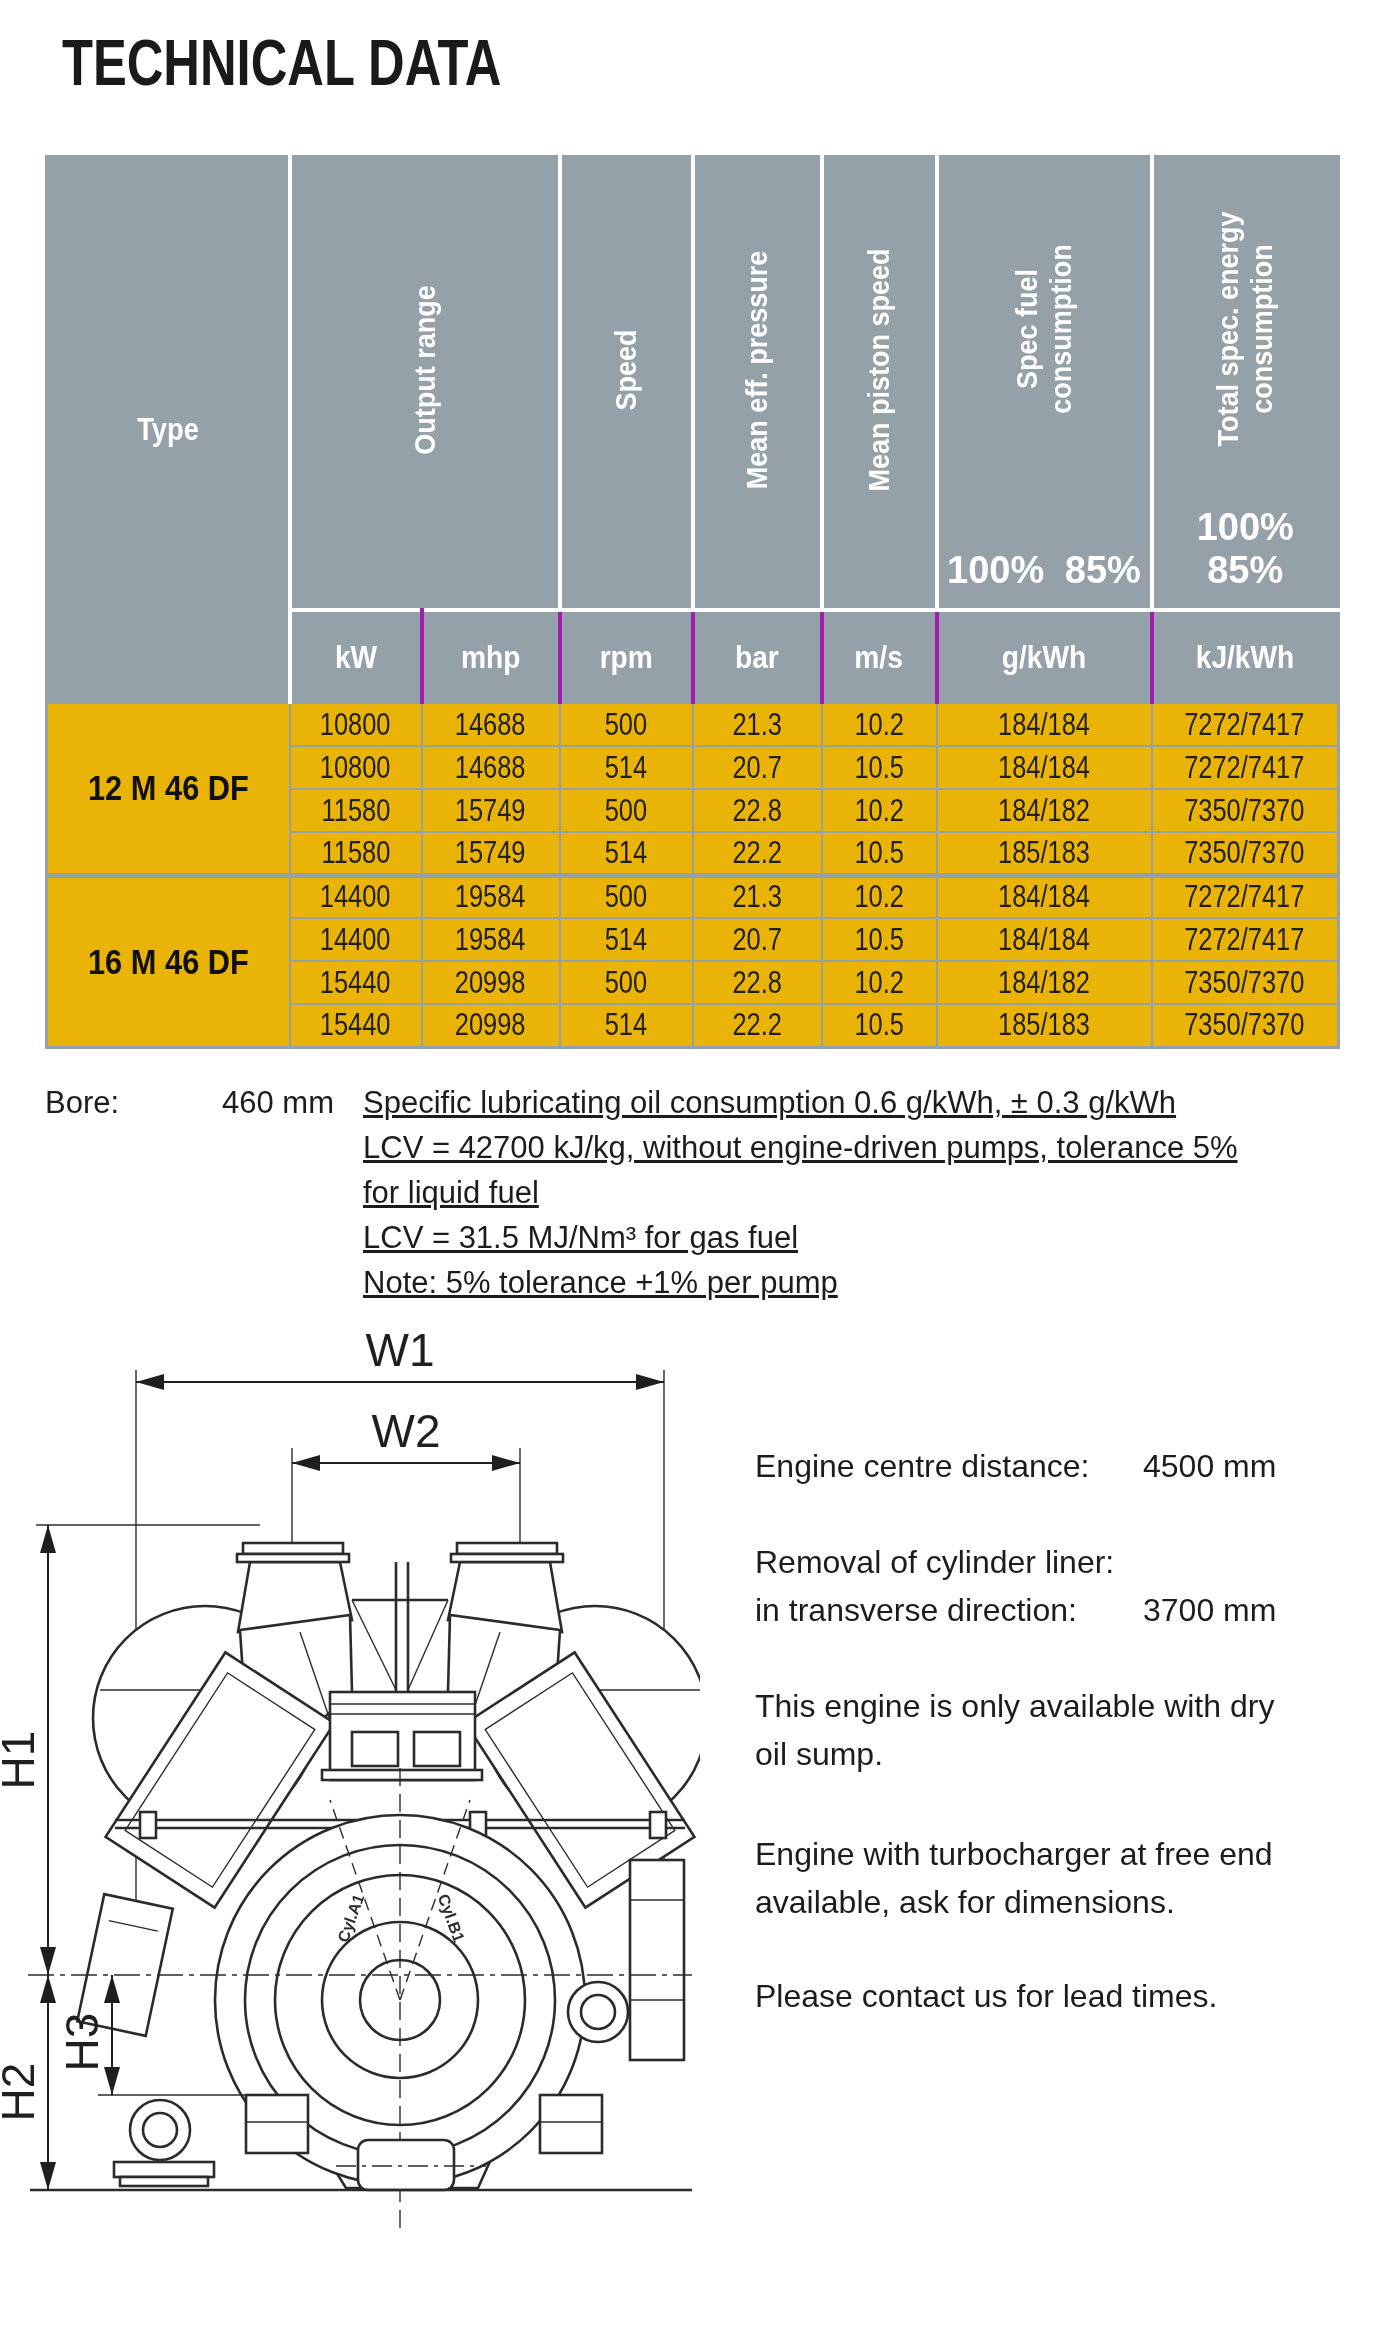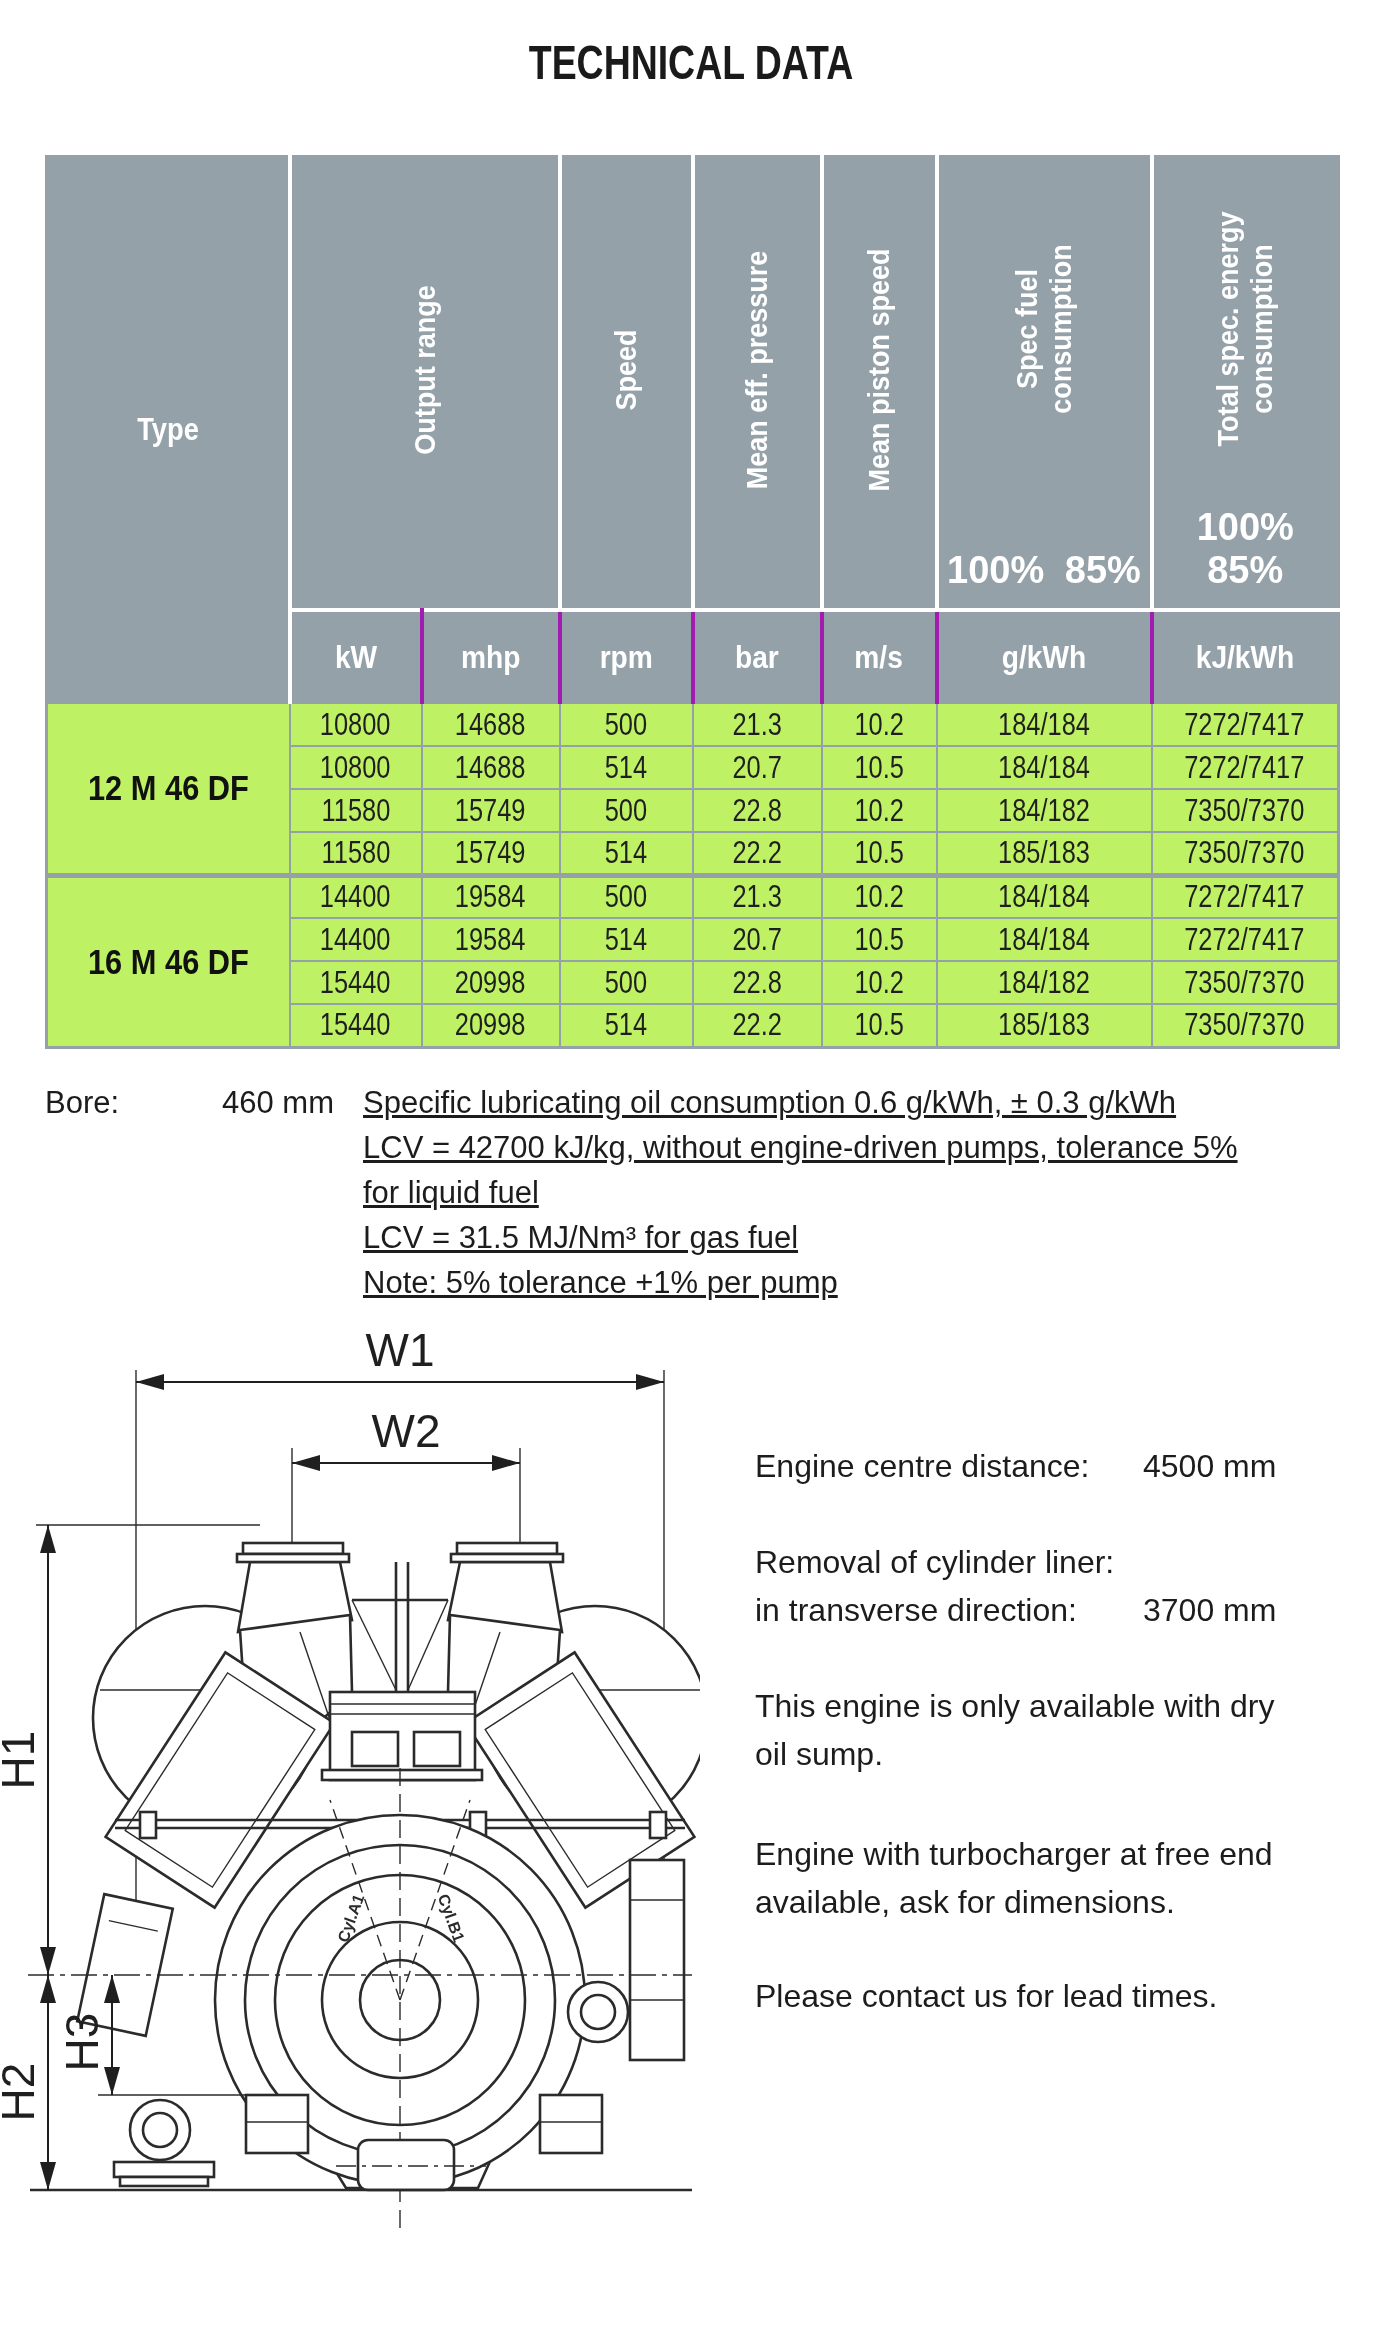--- a/index.html
+++ b/index.html
@@ -6,21 +6,21 @@
   .page {
     position:relative; width:1382px; height:2329px; background:#ffffff;
     font-family:"Liberation Sans", sans-serif; color:#1c1c1c; overflow:hidden;
   }
   .cx { display:inline-block; transform:scaleX(0.82); transform-origin:center; white-space:nowrap; }
   .cx9 { display:inline-block; transform:scaleX(0.88); transform-origin:center; white-space:nowrap; }
 
   
   .title {
     position:absolute; left:0; top:30px; width:100%; height:66px;
-    text-align:center; font-size:48px; line-height:66px; font-weight:bold;
+    font-size:65px; line-height:66px; font-weight:bold;
     letter-spacing:0px; color:#1a1a1a; margin:0;
   }
   .title .cx { transform:scaleX(0.78); }
 
   
   .spec-wrap { position:absolute; left:45px; top:155px; }
   table.spec {
     border-collapse:collapse; table-layout:fixed; width:1292px;
     border:3px solid #95a1a9;
   }
@@ -46,21 +46,21 @@
     font-size:30px; font-weight:bold; color:#ffffff; line-height:1.12;
   }
   .vrot span { display:block; }
   .th-load .vrot { top:38%; }
   .load-label {
     position:absolute; left:0; right:0; bottom:16px; text-align:center;
     font-size:38px; font-weight:bold; color:#ffffff; word-spacing:10px;
   }
   tbody tr { height:43px; }
   tbody td, tbody th.group {
-    background:#bef264; border-right:2px solid #95a1a9; border-top:2px solid #95a1a9;
+    background:#eab308; border-right:2px solid #95a1a9; border-top:2px solid #95a1a9;
     text-align:center; vertical-align:middle; font-size:31px; color:#1f1f1f;
   }
   tbody td:last-child { border-right:none; }
   tbody th.group {
     font-weight:bold; font-size:35px; color:#111111;
   }
   tr.group-start td, tr.group-start th.group { border-top:5px solid #95a1a9; }
 
   
   .notes-left { position:absolute; left:45px; top:1080px; width:330px; font-size:31px; }

